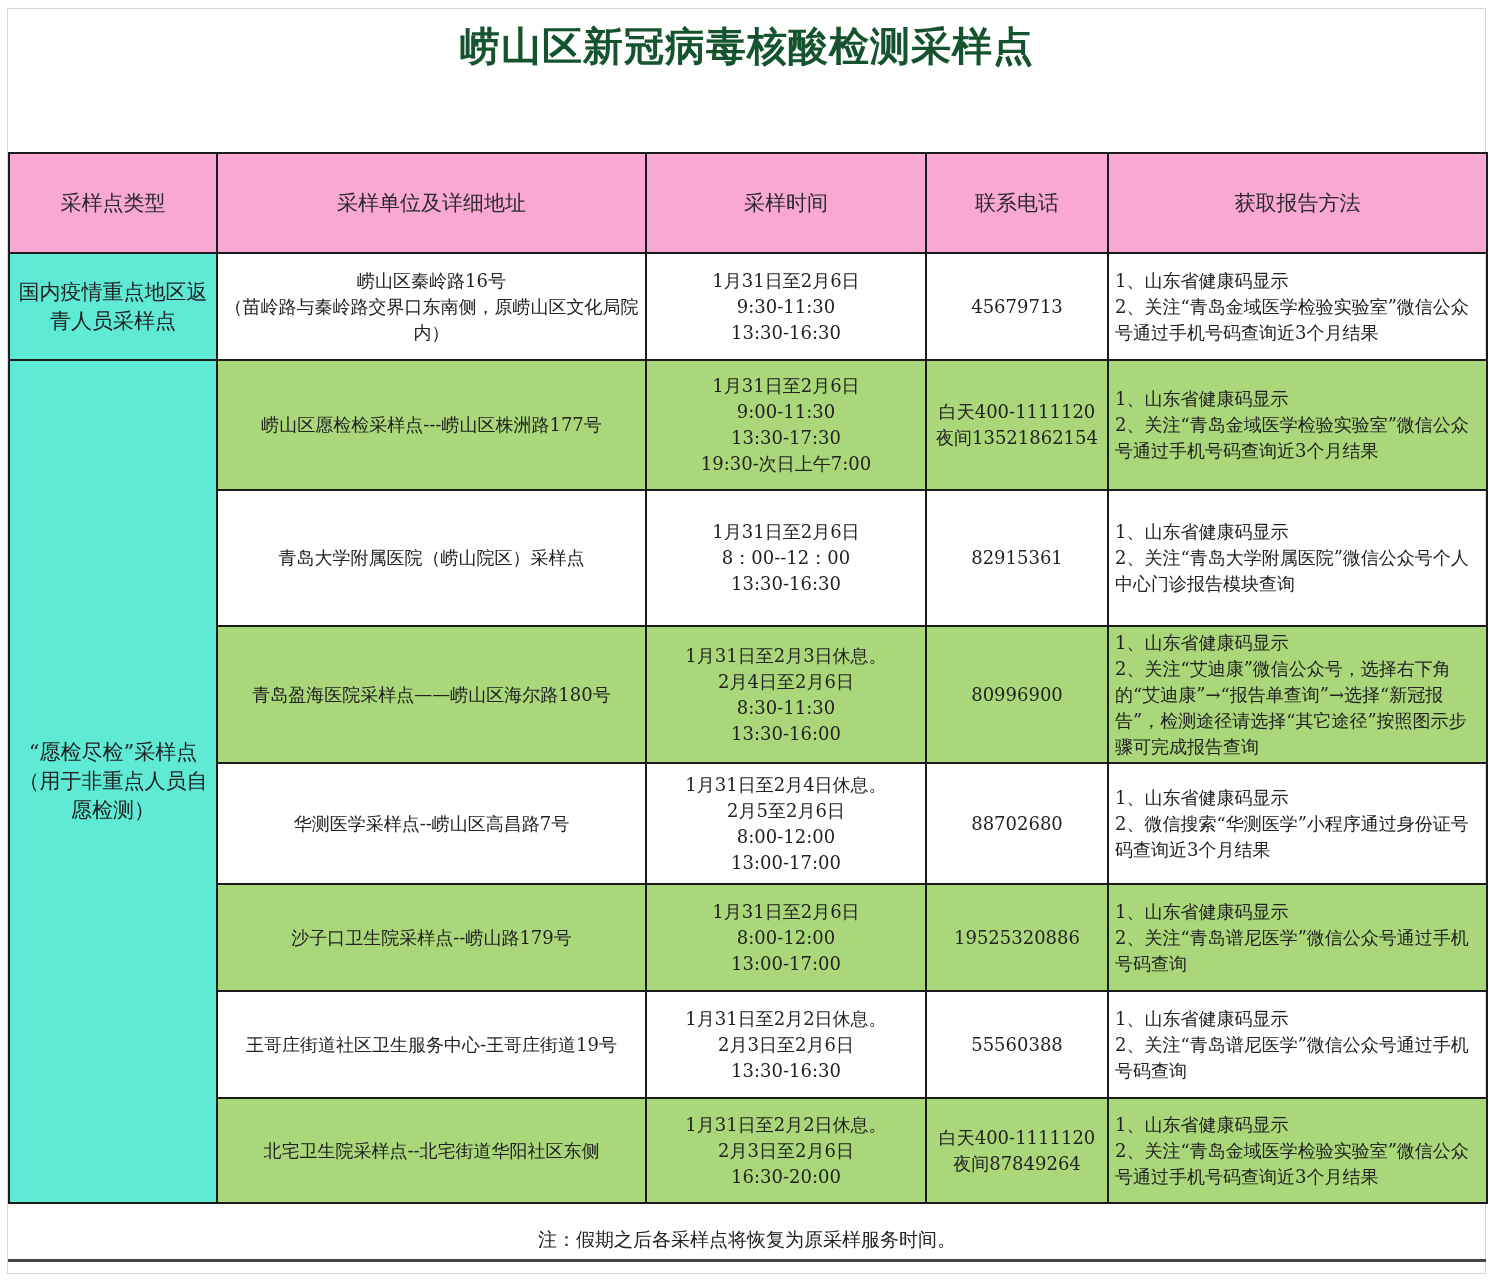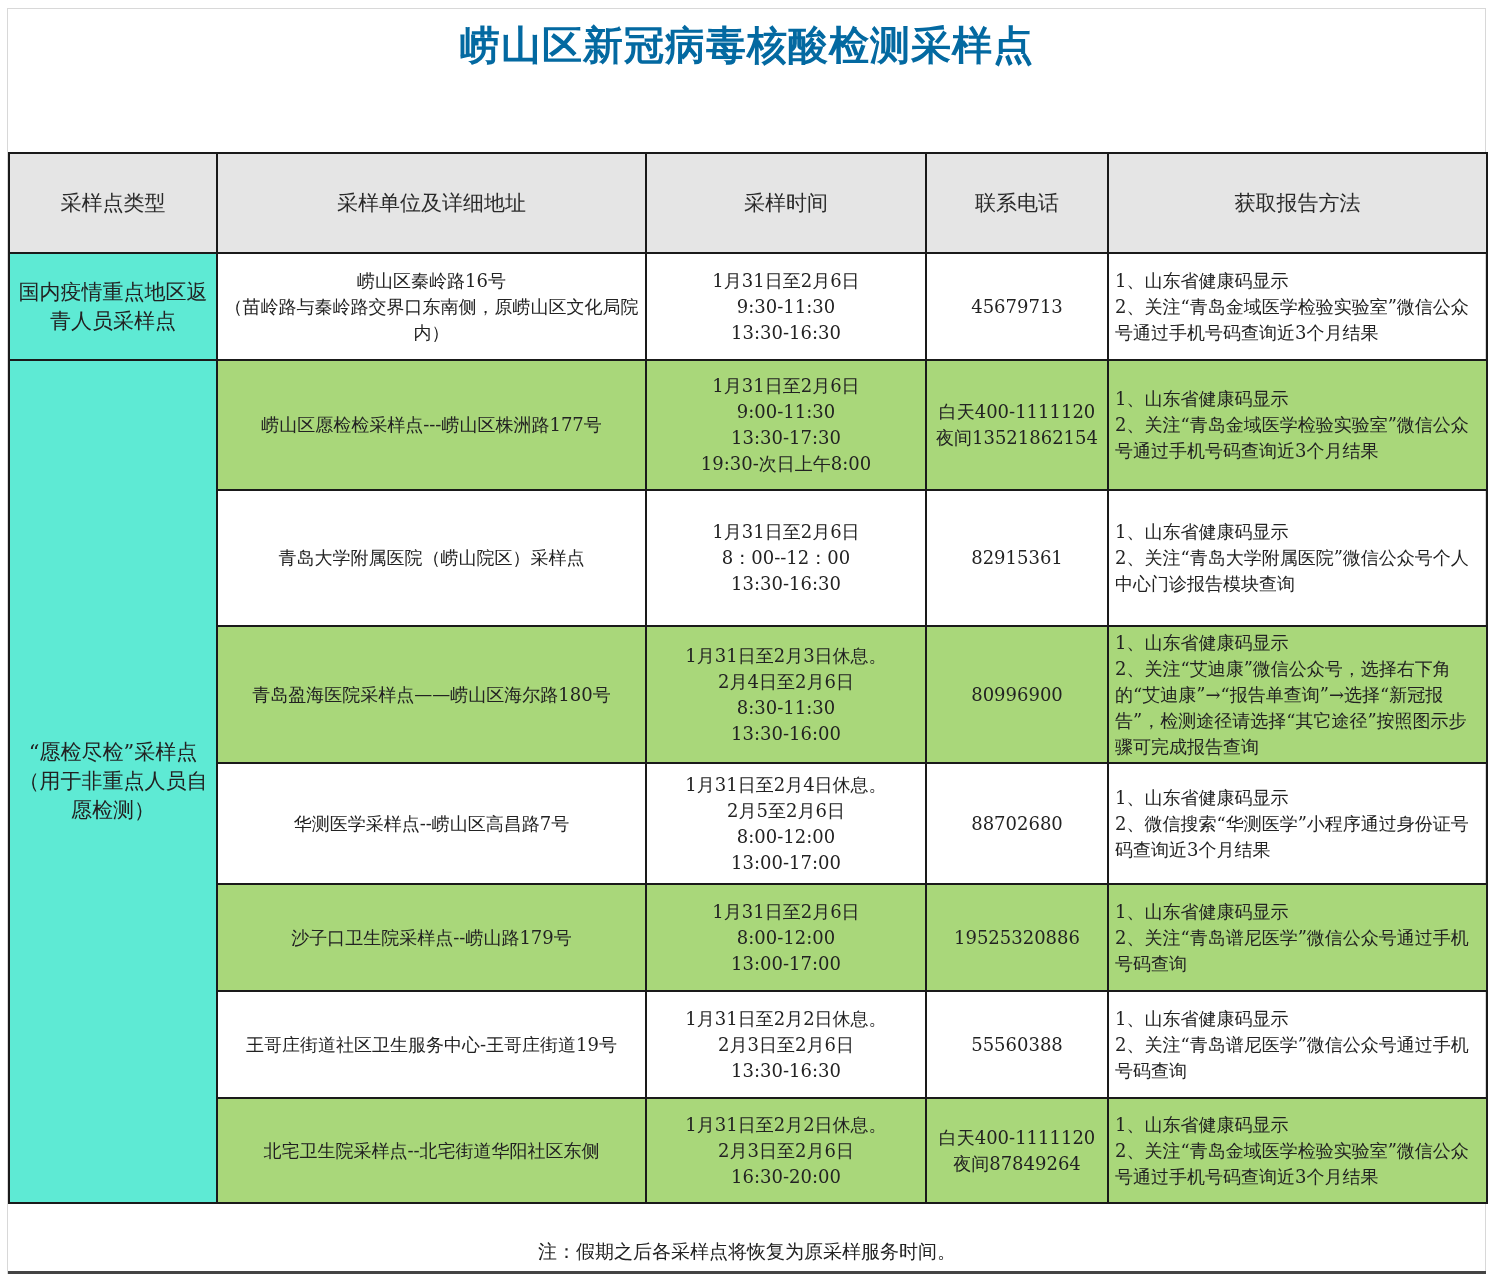--- a/index.html
+++ b/index.html
@@ -1,33 +1,33 @@
 <!DOCTYPE html>
 <html><head>
 <meta charset="utf-8">
 <style>
   html, body { margin: 0; padding: 0; background: #ffffff; }
   body { width: 1494px; height: 1280px; position: relative; overflow: hidden;
          font-family: "DejaVu Serif", "Liberation Serif", serif; color: #222; }
   .frame { position: absolute; left: 7px; top: 8px; width: 1479px; height: 1266px;
            border: 1px solid #d8d8d8; box-sizing: border-box; }
   .title { position: absolute; left: 8px; top: 18px; width: 1478px; text-align: center;
-           font-size: 40px; font-weight: bold; line-height: 56px; color: #0369a1;
-           font-family: Liberation Serif, serif; letter-spacing: 1px; }
+           font-size: 40px; font-weight: bold; line-height: 56px; color: #14532d;
+           font-family: Liberation Sans, sans-serif; letter-spacing: 1px; }
   table { position: absolute; left: 8px; top: 152px; border-collapse: collapse;
           table-layout: fixed; width: 1478px; }
   td, th { border: 2px solid #1a1a1a; text-align: center; vertical-align: middle;
            font-size: 18px; line-height: 26px; padding: 0 6px; font-weight: normal; }
-  th { background: #e5e5e5; height: 98px; font-size: 21px; color: #2a2a2a; }
+  th { background: #f9a8d4; height: 98px; font-size: 21px; color: #2a2a2a; }
   .green td.g { background: #a9d77a; }
   td.left { text-align: left; padding-right: 4px; }
   td.type { background: #5eead4; font-size: 21px; line-height: 29px; }
   .note { position: absolute; left: 8px; top: 1204px; width: 1478px; height: 58px;
           border-bottom: 3px solid #444; box-sizing: border-box; text-align: center;
-          line-height: 70px; font-size: 19px; color: #222; margin-top: 12px; }
+          line-height: 70px; font-size: 19px; color: #222; }
   .line { display: block; }
 </style>
 </head>
 <body>
 
 <div class="frame"></div>
 
 <div class="title">
   <span class="line">崂山区新冠病毒核酸检测采样点</span>
 </div>
@@ -71,21 +71,21 @@
       </tr>
       <tr class="green" style="height: 130px;">
         <td class="type" rowspan="7">“愿检尽检”采样点（用于非重点人员自愿检测）</td>
         <td class="g">
           <span class="line">崂山区愿检检采样点---崂山区株洲路177号</span>
         </td>
         <td class="g">
           <span class="line">1月31日至2月6日</span>
           <span class="line">9:00-11:30</span>
           <span class="line">13:30-17:30</span>
-          <span class="line">19:30-次日上午8:00</span>
+          <span class="line">19:30-次日上午7:00</span>
         </td>
         <td class="g">
           <span class="line">白天400-1111120</span>
           <span class="line">夜间13521862154</span>
         </td>
         <td class="g left">
           <span class="line">1、山东省健康码显示</span>
           <span class="line">2、关注“青岛金域医学检验实验室”微信公众号通过手机号码查询近3个月结果</span>
         </td>
       </tr>

